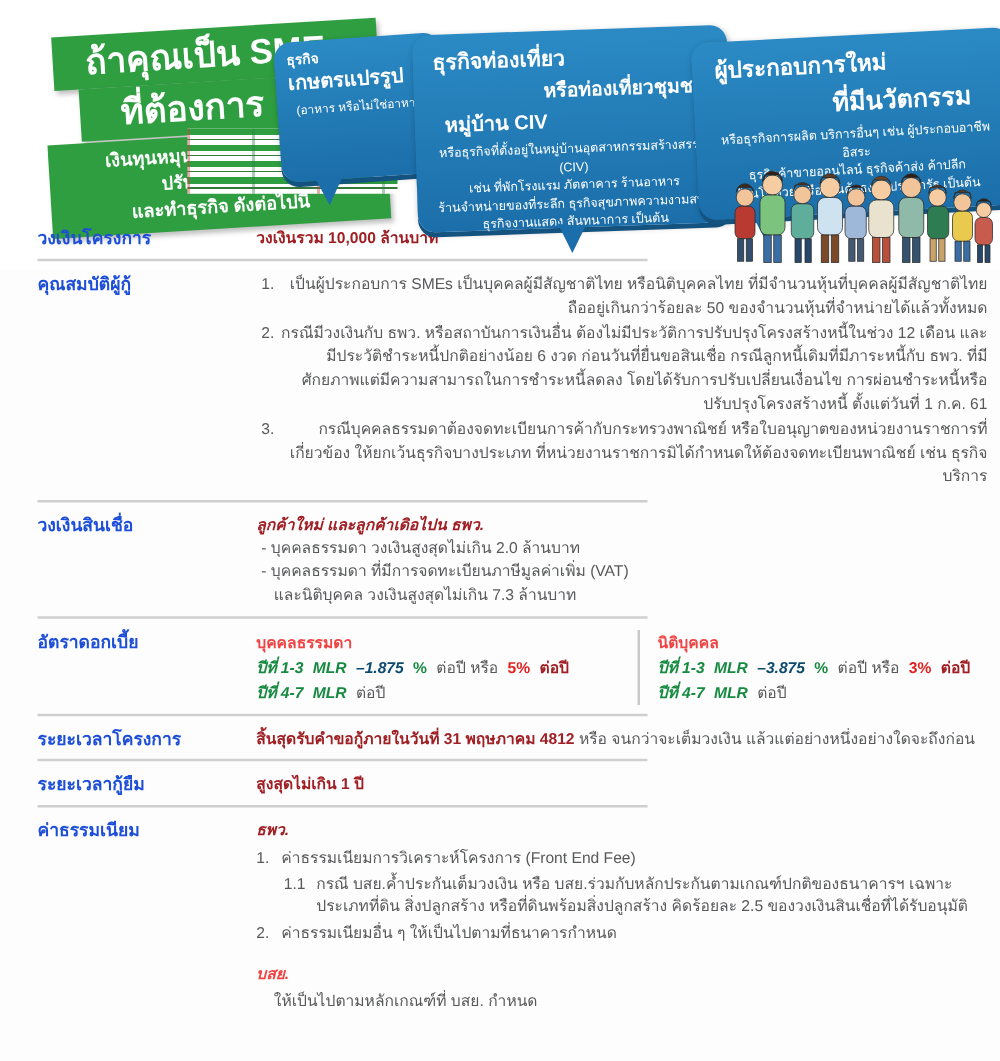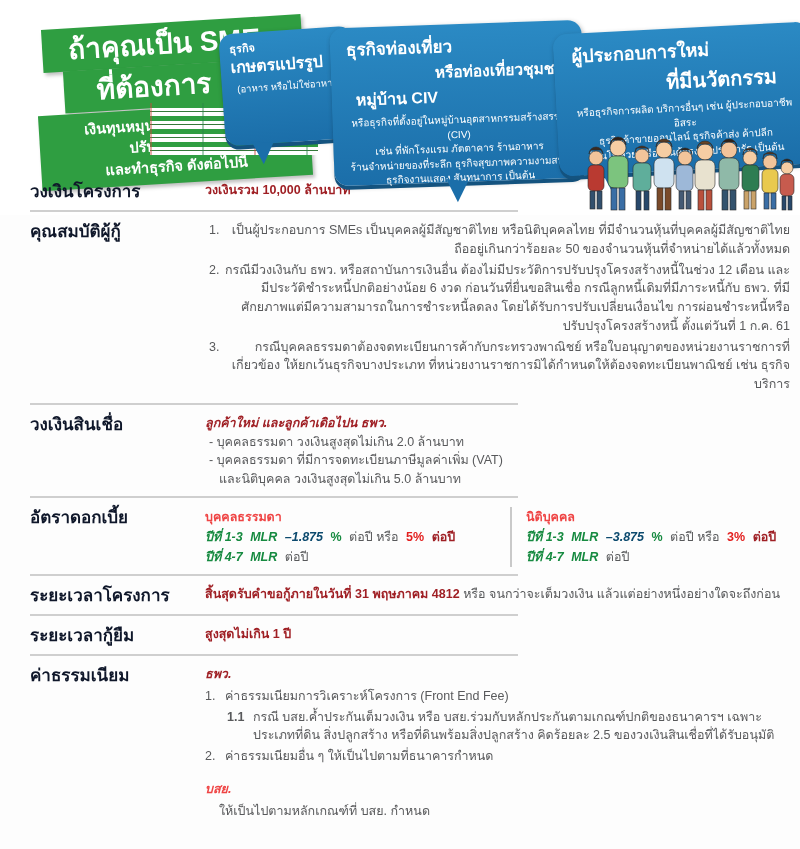--- a/index.html
+++ b/index.html
@@ -35,34 +35,34 @@
   .b1 .bub-note{font-size:9.5px;}
   .b2 .t1{font-size:17px;font-weight:bold;margin-left:6px;}
   .b2 .t2{font-size:15.5px;font-weight:bold;text-align:right;margin-right:8px;}
   .b2 .t3{font-size:16px;font-weight:bold;margin-left:14px;}
   .b3 .t1{font-size:18px;font-weight:bold;margin-left:8px;}
   .b3 .t2{font-size:20px;font-weight:bold;text-align:right;margin-right:24px;}
   .people{position:absolute;left:584px;top:132px;z-index:3;}
   
   .content{position:absolute;left:0;top:172px;width:800px;}
   .row{display:flex;align-items:flex-start;padding:9px 0 7px 30px;}
-  .row .lbl{flex:0 0 175px;color:#0f172a;font-weight:bold;font-size:17px;line-height:1.3;}
+  .row .lbl{flex:0 0 175px;color:#1d4ed8;font-weight:bold;font-size:14px;line-height:1.3;}
   .row .val{flex:1;padding-right:10px;color:#58595b;font-size:12.5px;line-height:1.5;}
   .divider{height:2px;background:#cfcfcf;width:488px;margin-left:30px;}
   .red{color:#9f1f24;}
   .redbright{color:#e3201f;}
   .navy{color:#ef4444;}
   .bold{font-weight:bold;}
   .ital{font-style:italic;}
   ol.num{margin:0;padding-left:18px;}
   ol.num li{margin-bottom:2px;text-align:right;}
   .dashline{margin-left:4px;}
   .indent1{margin-left:14px;}
   .sub{margin:2px 0 2px 22px;display:flex;}
-  .sub .no{flex:0 0 26px;font-weight:bold;}
+  .sub .no{flex:0 0 26px;}
   .sub .tx{flex:1;}
   .fee-item{display:flex;margin-bottom:2px;}
   .fee-item .no{flex:0 0 20px;}
   .interest{display:flex;}
   .icol{line-height:1.6;font-size:12.5px;}
   .icol.left{flex:0 0 305px;}
   .vdiv{width:2px;background:#c9c9c9;margin:0 14px 0 0;align-self:stretch;}
   .irow span{margin-right:4px;}
   .yr{color:#168a40;font-weight:bold;font-style:italic;}
   .mlr{color:#168a40;font-weight:bold;font-style:italic;}
@@ -216,21 +216,21 @@
       </div>
     </div>
     <div class="divider"></div>
 
     <div class="row">
       <div class="lbl">วงเงินสินเชื่อ</div>
       <div class="val">
         <div class="red bold ital">ลูกค้าใหม่ และลูกค้าเดิอไปน ธพว.</div>
         <div class="dashline">- บุคคลธรรมดา วงเงินสูงสุดไม่เกิน 2.0 ล้านบาท</div>
         <div class="dashline">- บุคคลธรรมดา ที่มีการจดทะเบียนภาษีมูลค่าเพิ่ม (VAT)</div>
-        <div class="dashline indent1">และนิติบุคคล วงเงินสูงสุดไม่เกิน 5.0 ล้านบาท</div>
+        <div class="dashline indent1">และนิติบุคคล วงเงินสูงสุดไม่เกิน 7.3 ล้านบาท</div>
       </div>
     </div>
     <div class="divider"></div>
 
     <div class="row">
       <div class="lbl">อัตราดอกเบี้ย</div>
       <div class="val">
         <div class="interest">
           <div class="icol left">
             <div class="navy bold">บุคคลธรรมดา</div>

